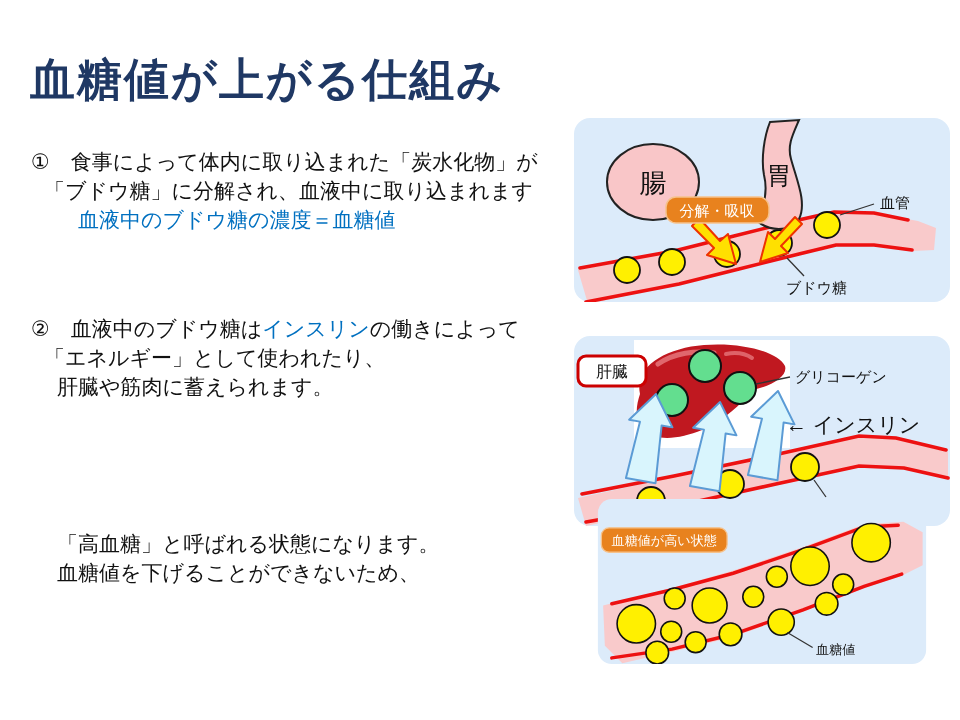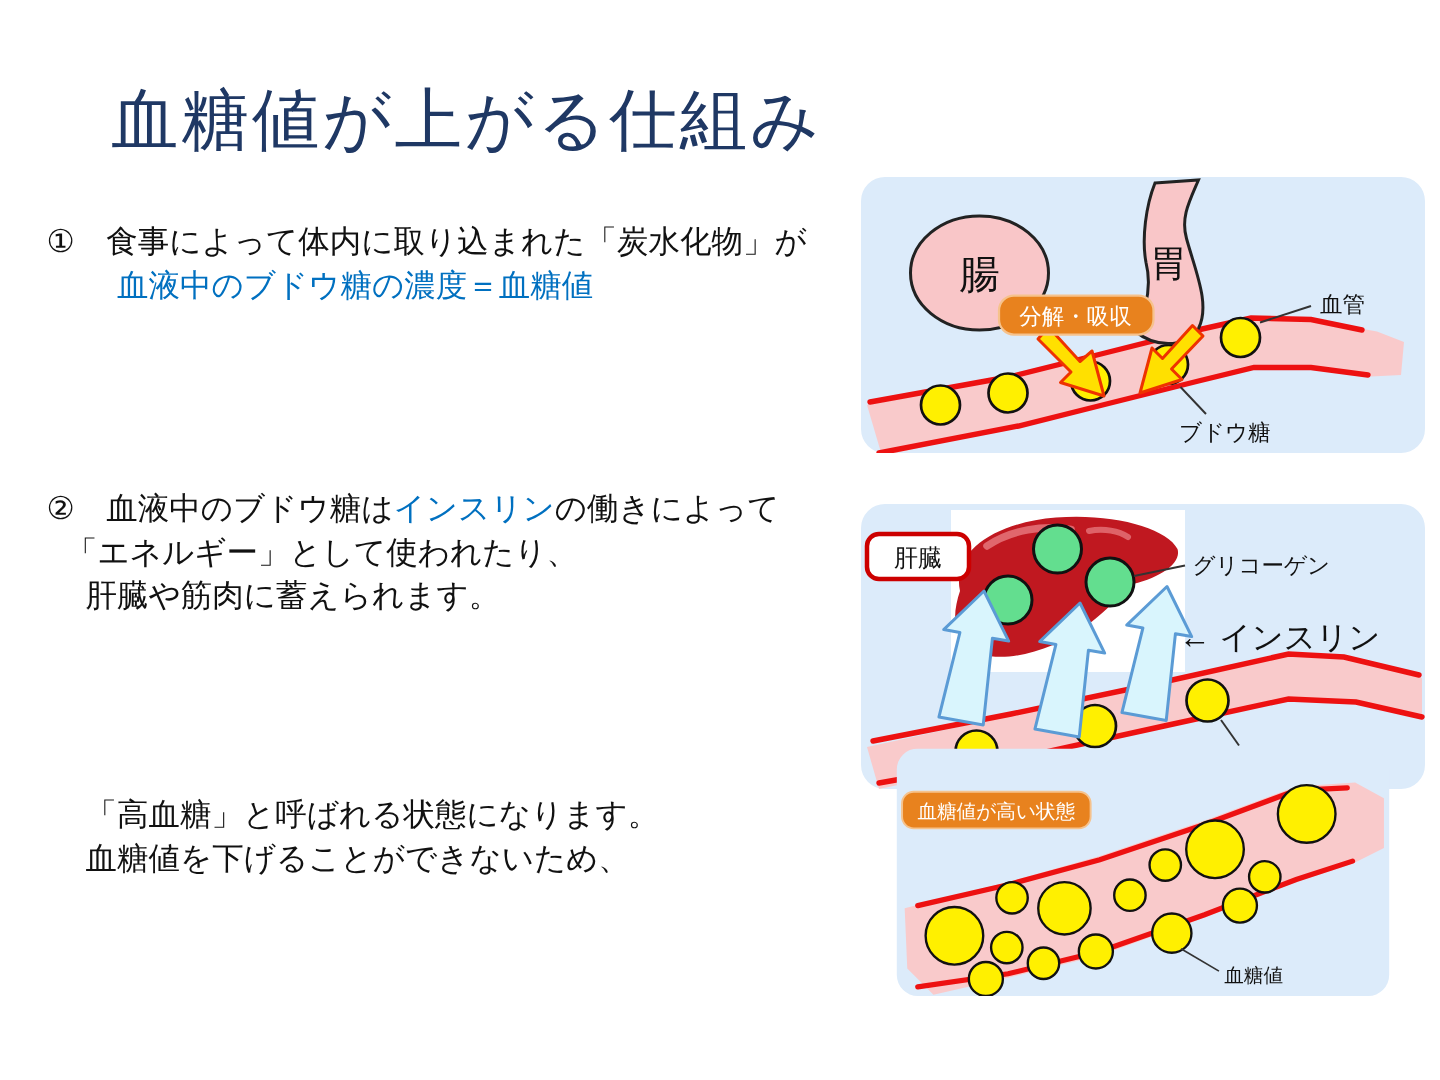--- a/index.html
+++ b/index.html
@@ -4,51 +4,51 @@
 <style>
   html,body{margin:0;padding:0;}
   body{
     width:960px;height:720px;position:relative;overflow:hidden;
     background:#ffffff;
     font-family:"Liberation Sans","DejaVu Sans",sans-serif;
     color:#111;
   }
   .title{
     position:absolute;left:30px;top:50px;
-    font-size:45px;font-weight:normal;color:#1F3864;letter-spacing:2px;
+    font-size:45px;font-weight:bold;color:#1F3864;letter-spacing:2px;
     white-space:nowrap;
-    margin-left:44px;
   }
   .para{
     position:absolute;left:31px;width:545px;
     font-size:21px;line-height:29px;color:#111;
     white-space:nowrap;
   }
   #para1{top:147px}
-  #para2{top:325px}
+  #para2{top:314px}
   #para3{top:529px}
   .ind-a{padding-left:13px}
   .ind-b{padding-left:47px}
   .ind-c{padding-left:26px}
   .blue{color:#0070C0}
   .bold{font-weight:normal}
   .panel{position:absolute;left:574px;width:376px;}
   #panel1{top:118px;height:184px}
   #panel2{top:320px;height:222px}
   #panel3{top:499px;height:165px}
   .panel svg{display:block;width:100%;height:100%}
   svg text{font-family:"Liberation Sans","DejaVu Sans",sans-serif}
 </style>
 </head>
 <body>
 
 <div class="title">血糖値が上がる仕組み</div>
 
 <div class="para" id="para1">
   <div>①　食事によって体内に取り込まれた「炭水化物」が</div>
+  <div class="ind-a">「ブドウ糖」に分解され、血液中に取り込まれます</div>
   <div class="ind-b blue bold">血液中のブドウ糖の濃度＝血糖値</div>
 </div>
 
 <div class="para" id="para2">
   <div><span>②　血液中のブドウ糖は</span><span class="blue">インスリン</span><span>の働きによって</span></div>
   <div class="ind-a">「エネルギー」として使われたり、</div>
   <div class="ind-c">肝臓や筋肉に蓄えられます。</div>
 </div>
 
 <div class="para" id="para3">

